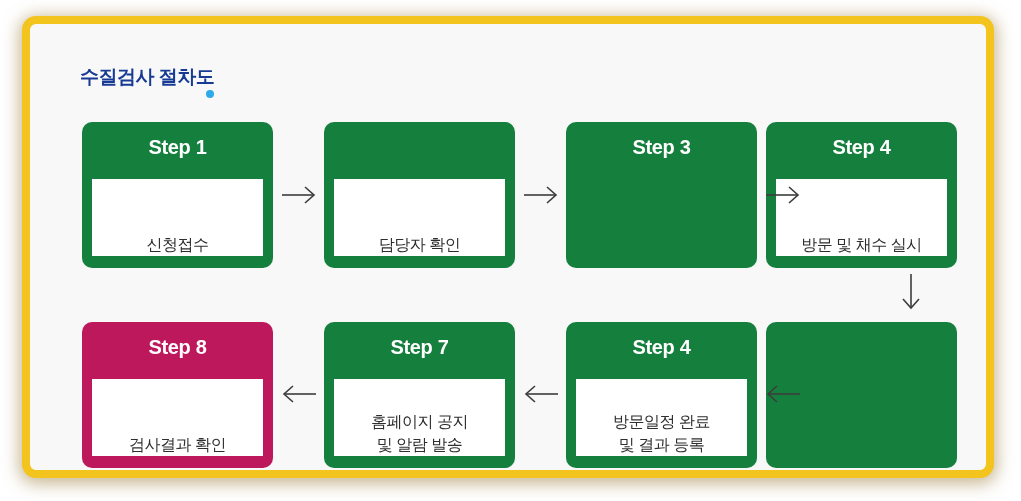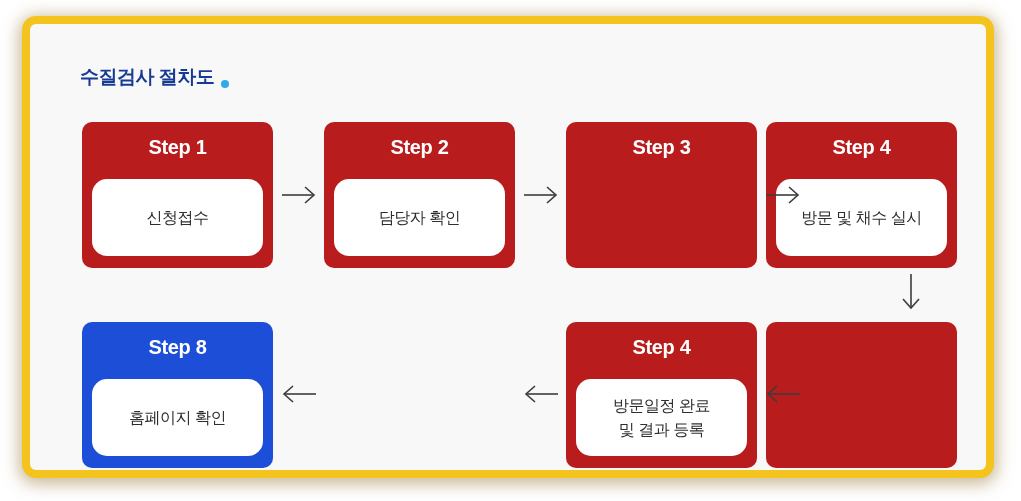--- a/index.html
+++ b/index.html
@@ -8,43 +8,43 @@
 
   .frame{
     position:absolute;left:22px;top:16px;width:972px;height:462px;
     box-sizing:border-box;border:8px solid #F2C41D;border-radius:14px;
     background:#F8F8F9;
     box-shadow:0 3px 16px 3px rgba(150,115,45,0.5);
   }
 
   .title{
     position:absolute;left:50px;top:40px;display:flex;align-items:flex-end;
-    font-size:19px;font-weight:bold;color:#173B94;letter-spacing:-0.5px;
+    font-size:19px;font-weight:bold;color:#173B94;letter-spacing:-0.5px;flex-direction:column;
   }
   .title .dot{
     width:8px;height:8px;border-radius:50%;background:#2EA9E9;
     margin-left:7px;margin-bottom:2px;display:inline-block;
   }
 
   .step-box{
     position:absolute;width:191px;height:146px;border-radius:10px;
-    background:#b91c1c;
+    background:#15803d;
   }
-  .step-box.final{background:#1d4ed8;}
+  .step-box.final{background:#be185d;}
   .c1{left:52px}.c2{left:294px}.c3{left:536px}.c4{left:736px}
   .r1{top:98px}.r2{top:298px}
 
   .step-label{
     position:absolute;left:0;right:0;top:14px;text-align:center;
     color:#ffffff;font-size:20px;font-weight:bold;letter-spacing:-0.3px;
   }
   .step-body{
     position:absolute;left:10px;right:10px;top:57px;bottom:12px;
-    background:#ffffff;border-radius:15px;
-    display:flex;flex-direction:column;align-items:center;justify-content:center;
+    background:#ffffff;border-radius:0;
+    display:flex;flex-direction:column;align-items:center;justify-content:flex-end;
     color:#2e2e2e;font-size:16px;letter-spacing:-0.5px;line-height:1.45;
     text-align:center;
   }
 
   .arrow{position:absolute;display:block;}
   .arrow line,.arrow path{stroke:#3c3c3c;stroke-width:1.6;fill:none;}
 </style>
 </head>
 <body>
 
@@ -57,21 +57,20 @@
     </div>
 
     <div class="step-box c1 r1">
       <div class="step-label">Step 1</div>
       <div class="step-body">
         <span>신청접수</span>
         <span></span>
       </div>
     </div>
     <div class="step-box c2 r1">
-      <div class="step-label">Step 2</div>
       <div class="step-body">
         <span>담당자 확인</span>
         <span></span>
       </div>
     </div>
     <div class="step-box c3 r1">
       <div class="step-label">Step 3</div>
     </div>
     <div class="step-box c4 r1">
       <div class="step-label">Step 4</div>
@@ -83,24 +82,31 @@
 
     <div class="step-box c4 r2">
     </div>
     <div class="step-box c3 r2">
       <div class="step-label">Step 4</div>
       <div class="step-body">
         <span>방문일정 완료</span>
         <span>및 결과 등록</span>
       </div>
     </div>
+    <div class="step-box c2 r2">
+      <div class="step-label">Step 7</div>
+      <div class="step-body">
+        <span>홈페이지 공지</span>
+        <span>및 알람 발송</span>
+      </div>
+    </div>
     <div class="step-box final c1 r2">
       <div class="step-label">Step 8</div>
       <div class="step-body">
-        <span>홈페이지 확인</span>
+        <span>검사결과 확인</span>
         <span></span>
       </div>
     </div>
 
     <svg class="arrow" style="left:250px;top:158px" width="38" height="26">
       <line x1="2" y1="13" x2="33" y2="13"></line>
         <path d="M25,5 L34,13 L25,21"></path>
     </svg>
     <svg class="arrow" style="left:492px;top:158px" width="38" height="26">
       <line x1="2" y1="13" x2="33" y2="13"></line>

